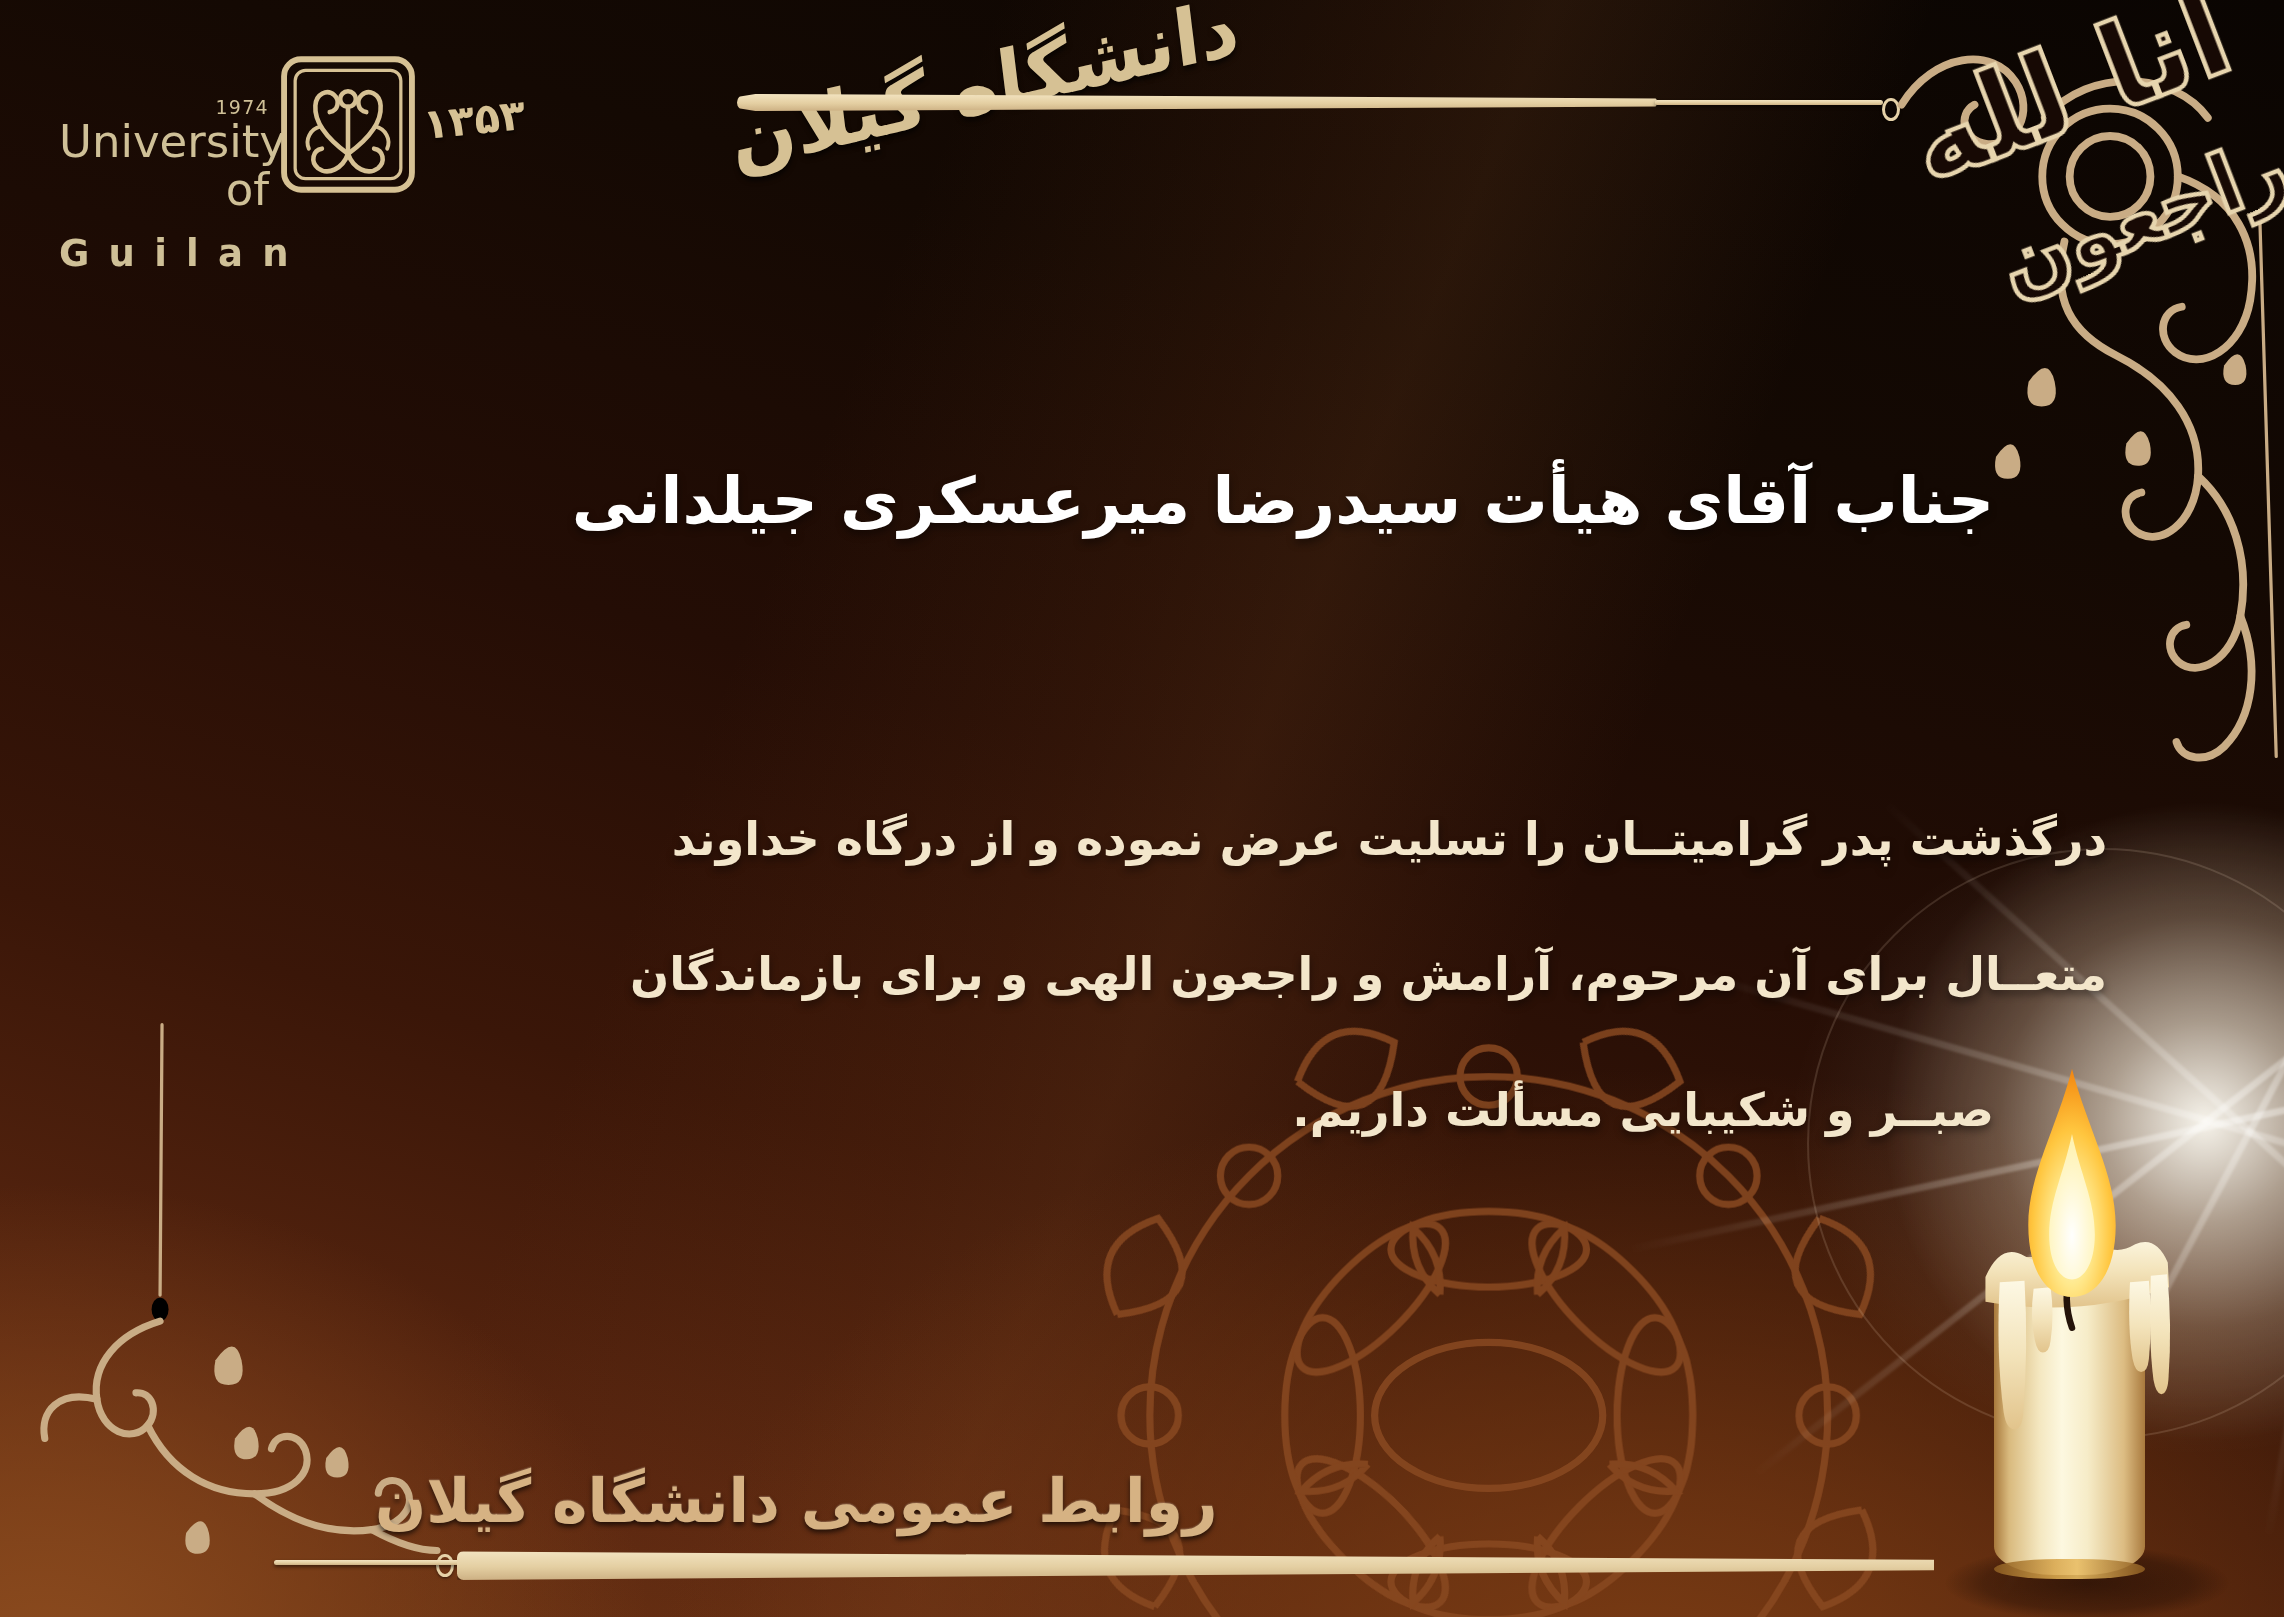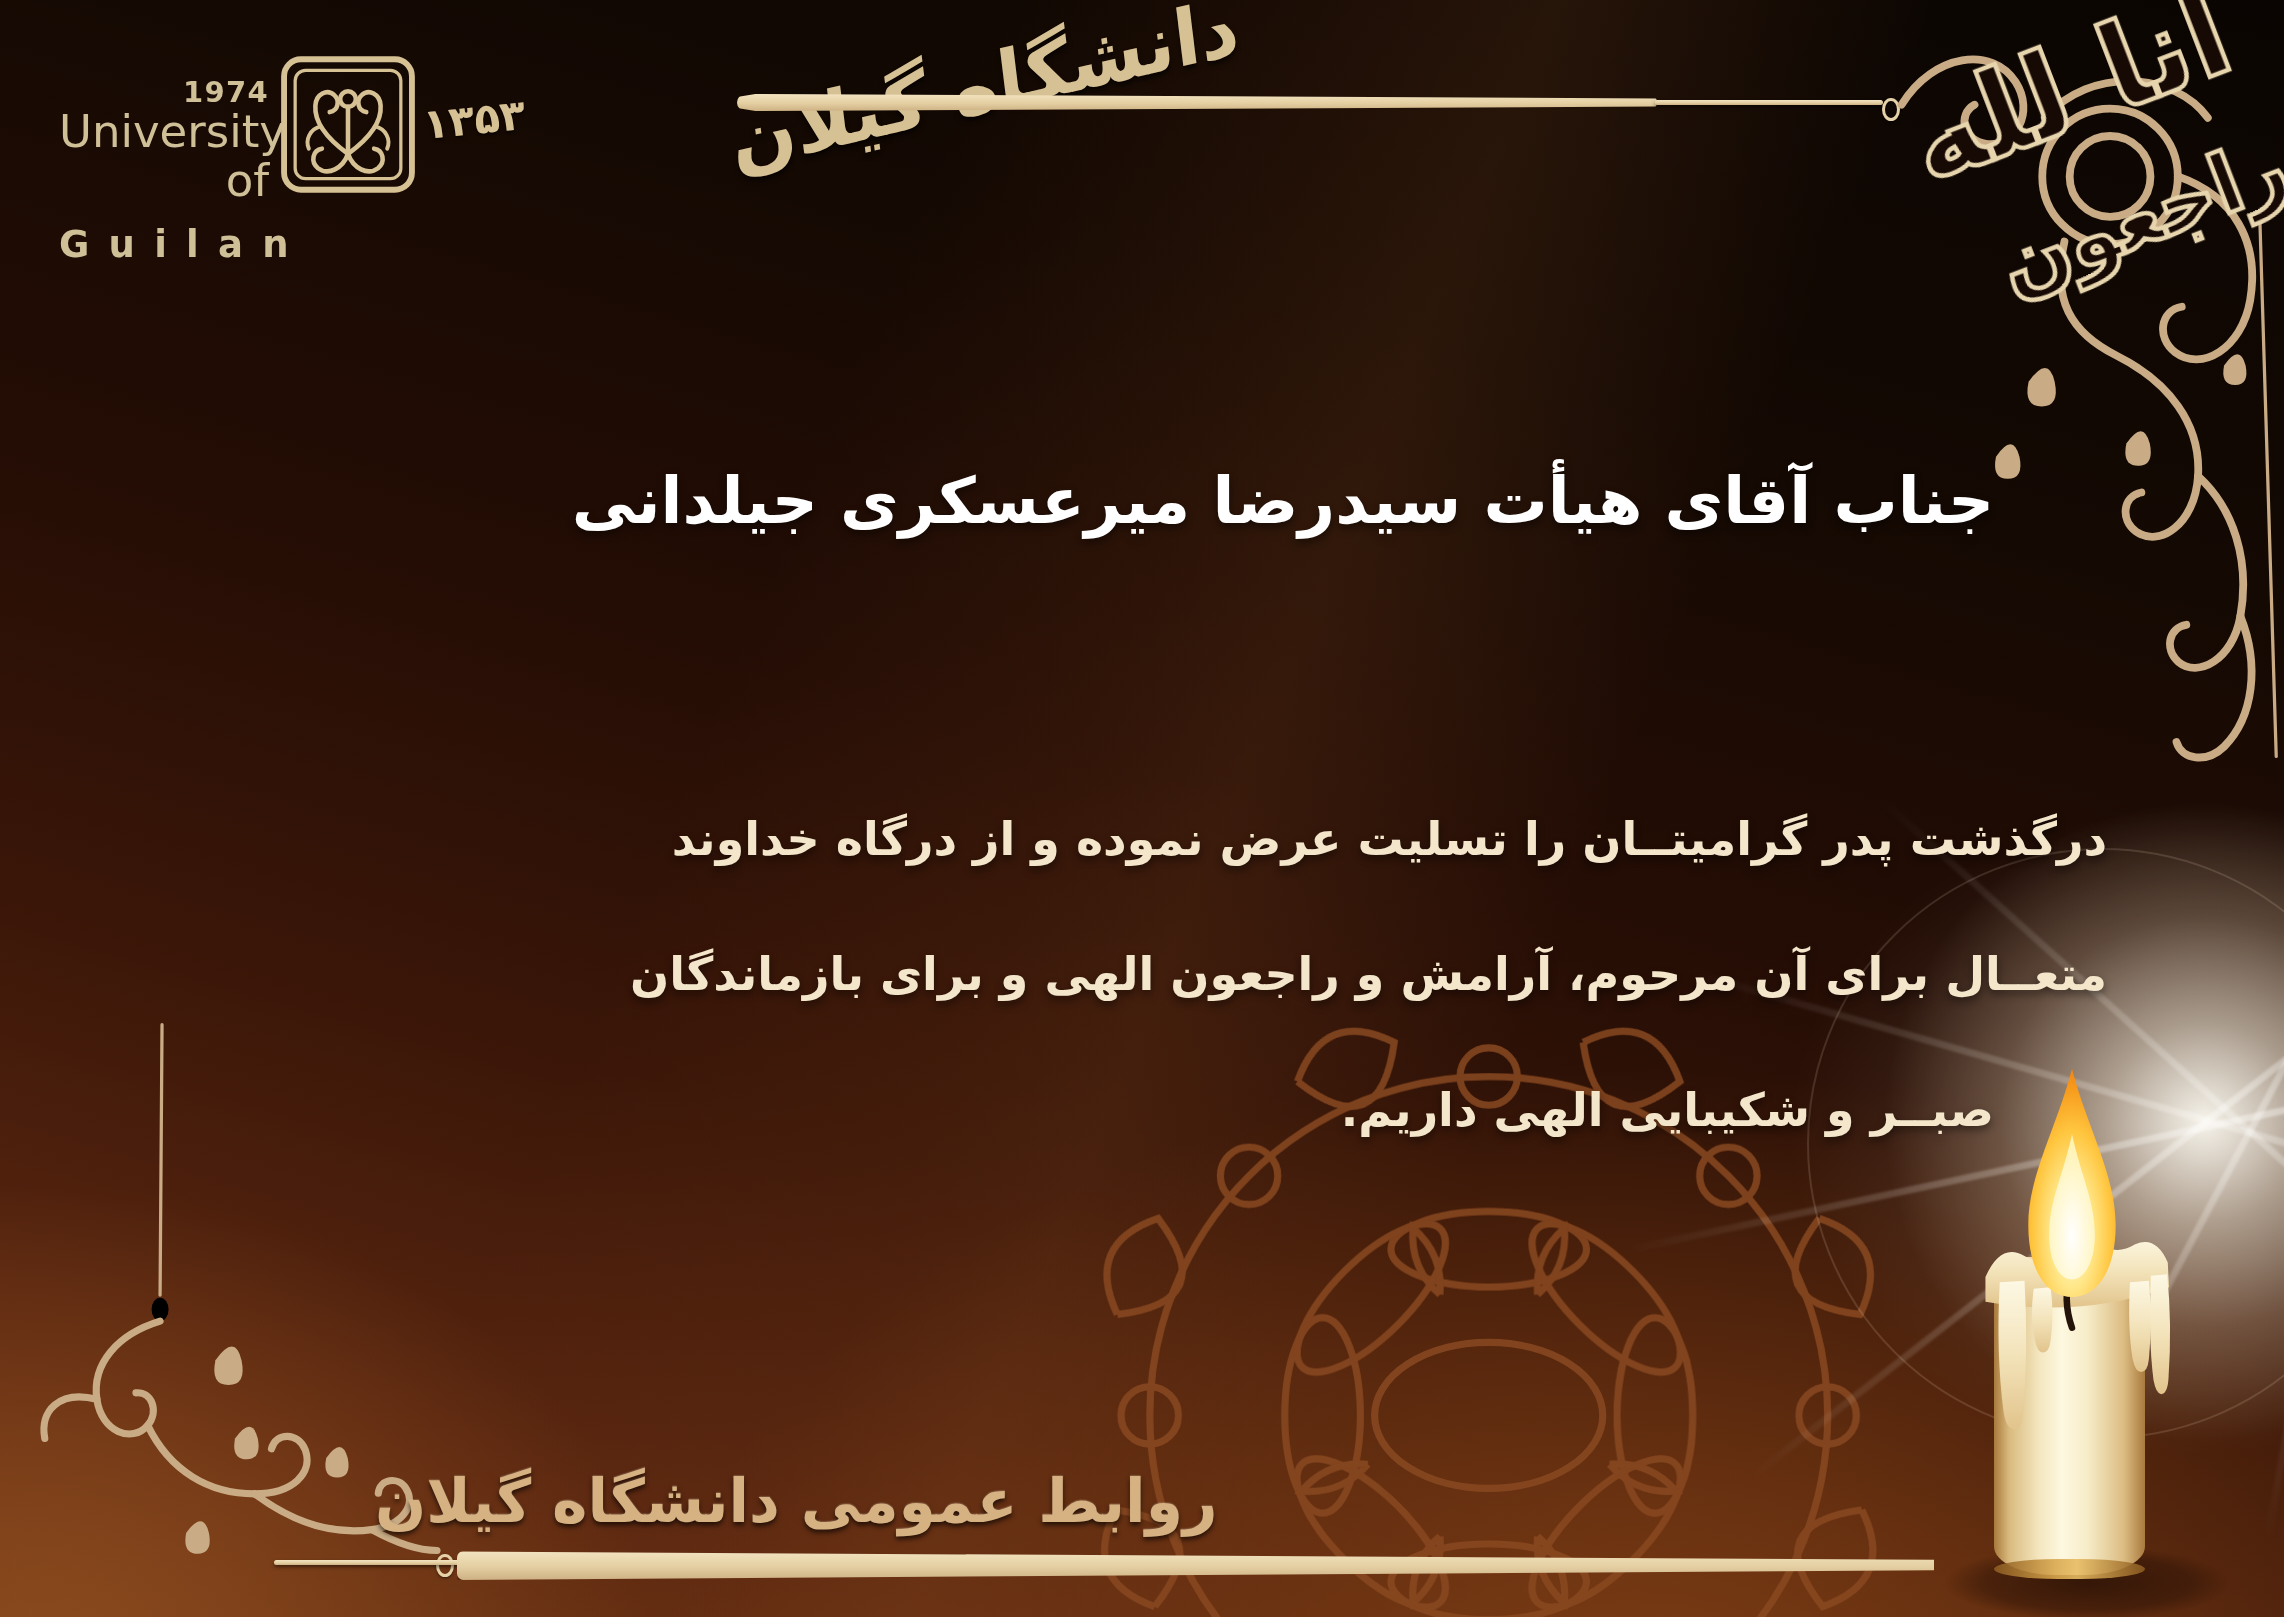--- a/index.html
+++ b/index.html
@@ -9,21 +9,21 @@
     background:
       radial-gradient(652px 522px at 96% 70%, rgba(255,243,220,0.20), rgba(255,243,220,0) 62%),
       radial-gradient(978px 750px at 2% 102%, #8a4a1e 0%, rgba(138,74,30,0) 62%),
       radial-gradient(1500px 978px at 72% 106%, #7c3d14 0%, rgba(124,61,20,0) 66%),
       linear-gradient(112deg, rgba(0,0,0,0) 34%, rgba(120,60,25,0.16) 47%, rgba(150,85,40,0.18) 53%, rgba(0,0,0,0) 66%),
       linear-gradient(196deg, #0a0502 0%, #140903 26%, #240d05 48%, #3a1608 68%, #5b2710 88%, #6e3512 100%);
   }
   .abs{position:absolute;}
   
   .eng{color:#cfc097; text-align:right; line-height:1.08;}
-  .eng .y{font-size:29px; font-weight:bold; letter-spacing:1.3px;}
+  .eng .y{font-size:19px; font-weight:normal; letter-spacing:1.3px;margin-top:20px;}
   .eng .u{font-size:45px;}
   .eng .g{font-size:37px; font-weight:bold; letter-spacing:0.52em; margin-top:19px;}
   .fa-year{color:#d6c194; font-size:42px; font-weight:bold; text-shadow:0 2px 2.6px rgba(0,0,0,0.6);}
   
   .fa{direction:rtl; white-space:nowrap; font-weight:bold;}
   .head-line{color:#ffffff; font-size:64px; text-shadow:0 3.9px 9px rgba(0,0,0,0.45);}
   .body-line{color:#f3e6cb; font-size:46px; text-shadow:0 3.9px 9px rgba(0,0,0,0.45);}
   .credit{color:#d6b283; font-size:60px; font-weight:bold; direction:rtl;
           text-shadow:0 3.3px 5.2px rgba(0,0,0,0.65), 0 -1.3px 1.3px rgba(255,240,210,0.25);}
   
@@ -168,21 +168,21 @@
   <svg class="abs" style="left:1490px; top:85px;" width="535" height="365" viewBox="0 0 820 560">
     <g class="callig-text" font-weight="bold" fill="#170904" stroke="#e7d5ae" stroke-width="7" transform="rotate(-21 520 260)">
       <text x="700" y="215" text-anchor="end" font-size="180" direction="rtl">انا لله</text>
       <text x="760" y="420" text-anchor="end" font-size="125" direction="rtl">و انا الیه راجعون</text>
     </g>
   </svg>
 
   <div class="abs fa head-line" style="right:290px; top:464px;">جناب آقای هیأت سیدرضا میرعسکری جیلدانی</div>
   <div class="abs fa body-line" style="right:177px; top:812px;">درگذشت پدر گرامیتــان را تسلیت عرض نموده و از درگاه خداوند</div>
   <div class="abs fa body-line" style="right:177px; top:947px;">متعــال برای آن مرحوم، آرامش و راجعون الهی و برای بازماندگان</div>
-  <div class="abs fa body-line" style="right:290px; top:1083px;">صبــر و شکیبایی الهی داریم.</div>
+  <div class="abs fa body-line" style="right:290px; top:1083px;">صبــر و شکیبایی مسألت داریم.</div>
 
   <svg class="abs orn" style="left:19.6px; top:1008px;" width="430" height="610" viewBox="0 0 660 935">
     <g stroke-width="11">
       <path d="M218,25 L215,440" stroke-width="5"></path>
       <ellipse cx="215" cy="462" rx="13" ry="18"></ellipse>
       <path d="M215,480 C150,500 110,545 118,600 C125,650 172,668 196,640 C214,618 202,588 178,590"></path>
       <path d="M118,600 C60,585 30,618 38,660"></path>
       <path d="M196,640 C230,710 290,745 360,745 C420,745 450,712 438,678 C428,650 392,650 386,676"></path>
       <path d="M360,745 C420,790 480,808 540,800 C590,793 608,760 592,736 C580,718 552,722 550,744"></path>
       <path d="M540,800 C580,822 612,832 640,832"></path>

